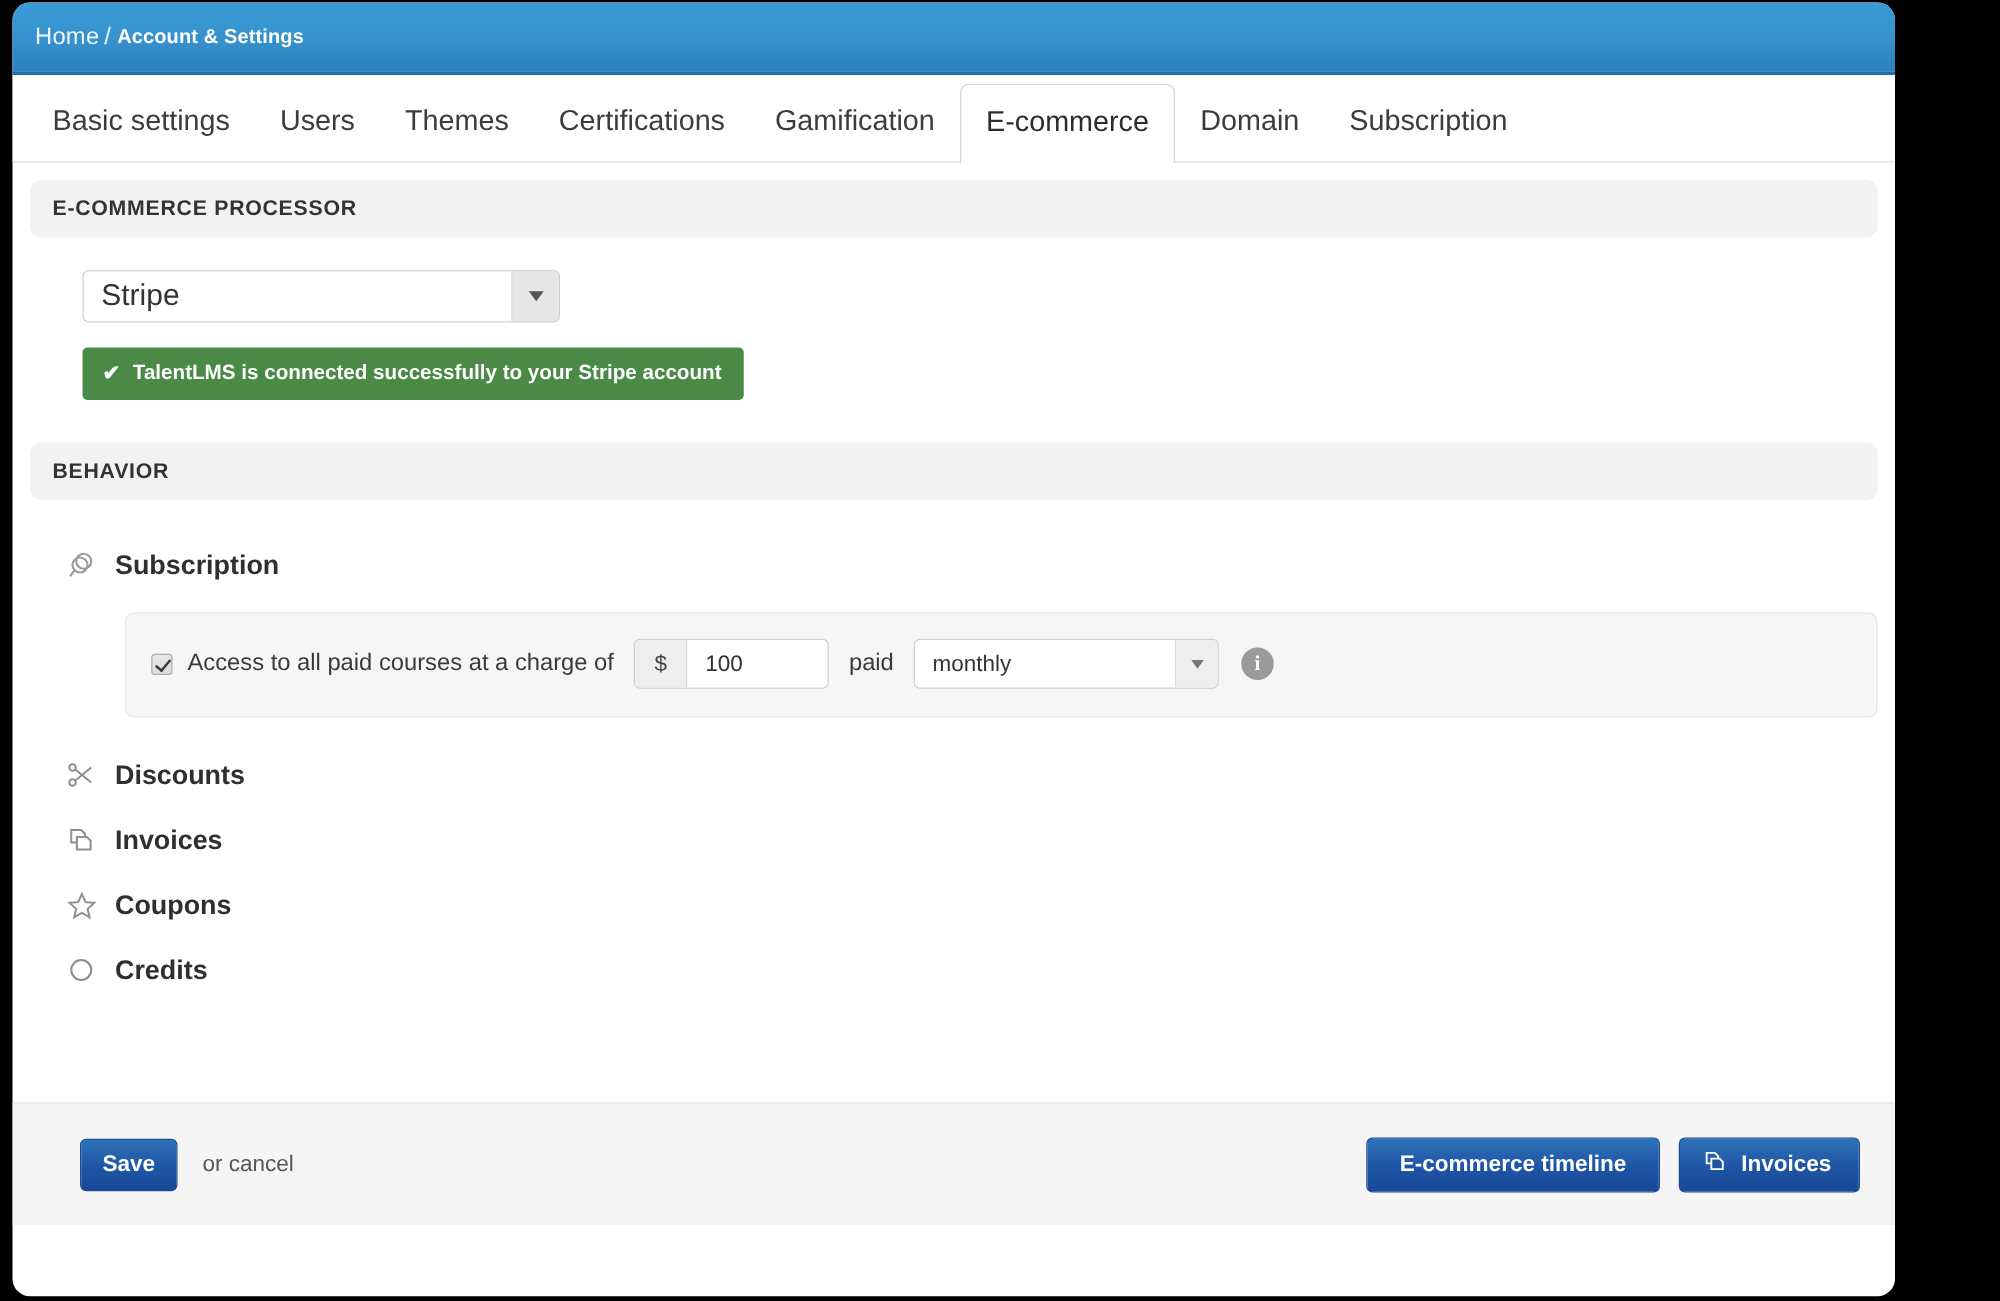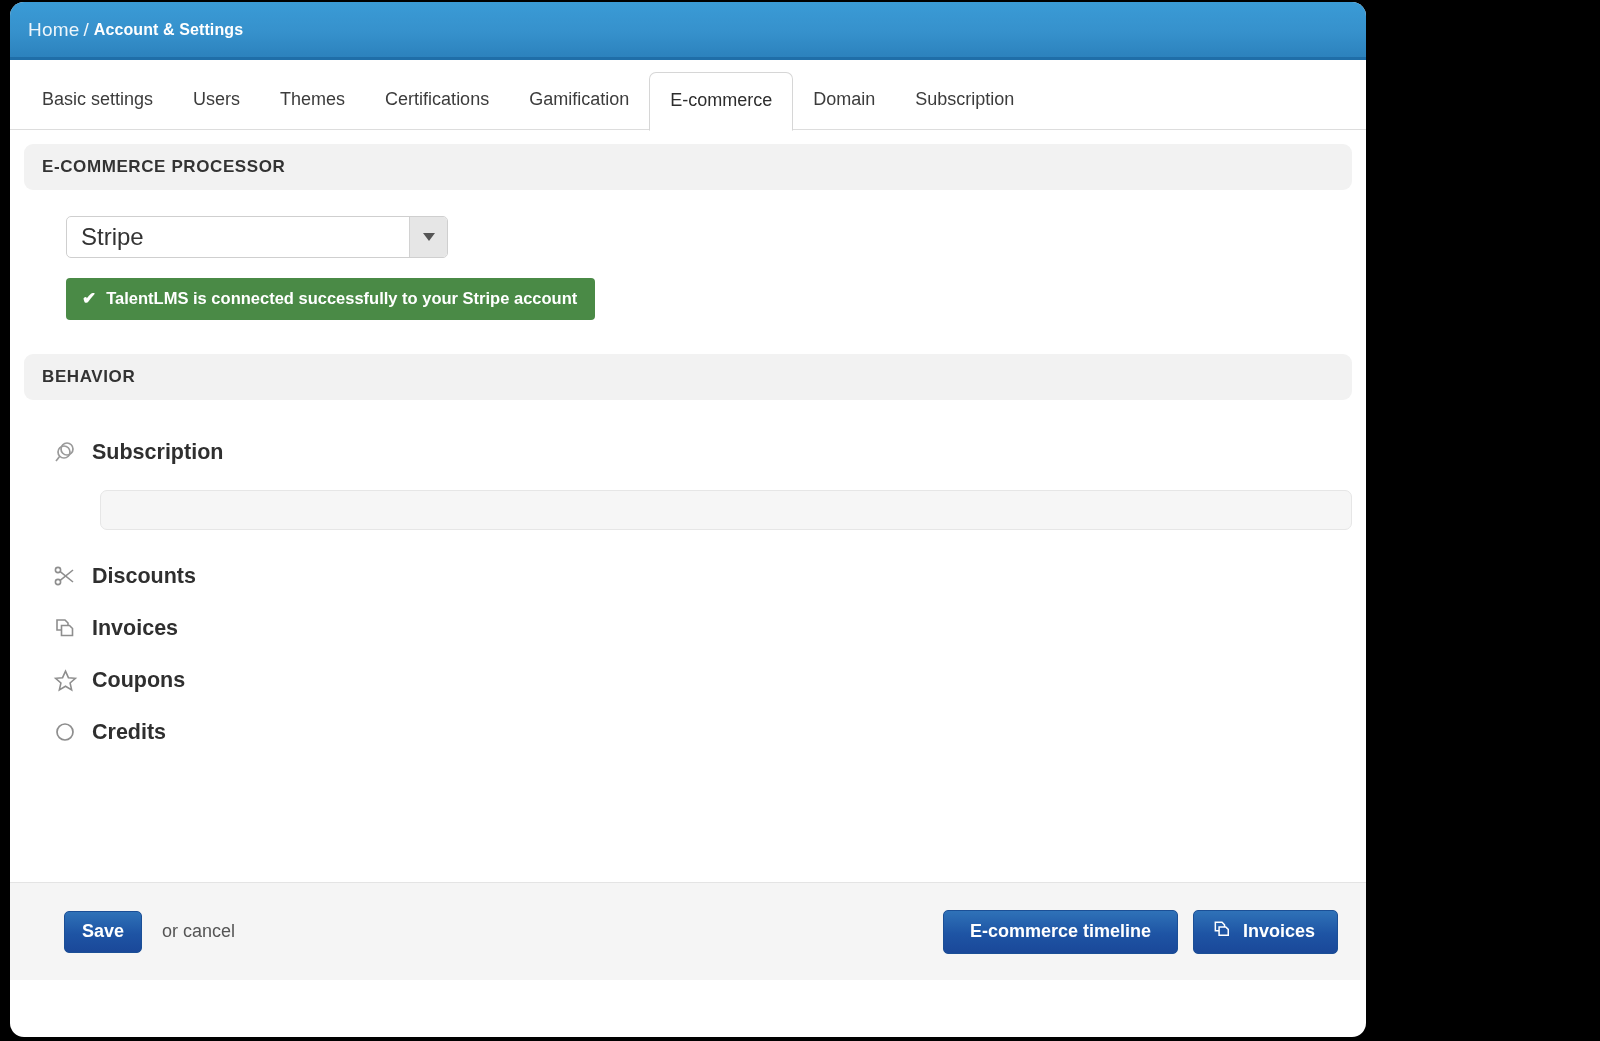--- a/index.html
+++ b/index.html
@@ -6,21 +6,21 @@
   html, body {
     margin: 0; padding: 0;
     width: 1600px; height: 1041px;
     background: #000;
     font-family: "Liberation Sans", sans-serif;
     overflow: hidden;
   }
   .app-card {
     position: absolute;
     left: 10px; top: 2px;
-    width: 1356px; height: 1035px;
+    width: 1506px; height: 1035px;
     background: #ffffff;
     border-radius: 14px;
     overflow: hidden;
   }
 
   
   .page-header {
     height: 58px;
     background: linear-gradient(to bottom, #3a9bd6 0%, #3691cc 55%, #2c82bd 100%);
     border-bottom: 3px solid #1f6ea8;
@@ -57,21 +57,21 @@
   .tab-bar::after {
     content: "";
     position: absolute;
     left: 0; right: 0; bottom: 0;
     height: 1px;
     background: #dddddd;
   }
   .tab {
     position: relative;
     z-index: 2;
-    font-size: 18px;
+    font-size: 23px;
     color: #3c3c3c;
     padding: 0 20px 22px 20px;
     line-height: 1;
     white-space: nowrap;
     cursor: pointer;
   }
   .tab.active {
     color: #2d2d2d;
     background: #ffffff;
     border: 1px solid #d6d6d6;
@@ -335,20 +335,40 @@
         <svg width="24" height="24" viewBox="0 0 24 24" fill="none" stroke="#9a9a9a" stroke-width="1.7">
           <circle cx="14" cy="9" r="6"></circle>
           <circle cx="11" cy="12" r="6"></circle>
           <line x1="7" y1="16" x2="3" y2="21"></line>
         </svg>
       </span>
       <span class="f-label">Subscription</span>
     </div>
 
     <div class="sub-panel">
+      <div class="panel-line">
+        <span class="cbx"></span>
+        <span class="panel-text">Access to all paid courses at a charge of</span>
+
+        <span class="input-group">
+          <span class="input-addon">$</span>
+          <input class="input-amount" type="text" value="100" style="">
+        </span>
+
+        <span class="paid-label">paid</span>
+
+        <span class="select-sm">
+          <span class="value">monthly</span>
+          <span class="select-arrow">
+              <span class="caret"></span>
+            </span>
+        </span>
+
+        <span class="info-icon">i</span>
+      </div>
 
     </div>
 
     <div class="feature-row" style="margin-top:20px">
       <span class="f-icon">
         <svg width="24" height="24" viewBox="0 0 24 24" fill="none" stroke="#8e8e8e" stroke-width="1.6">
           <circle cx="5" cy="6" r="2.6"></circle>
           <circle cx="5" cy="18" r="2.6"></circle>
           <line x1="7.2" y1="7.6" x2="20" y2="18"></line>
           <line x1="7.2" y1="16.4" x2="20" y2="6"></line>

